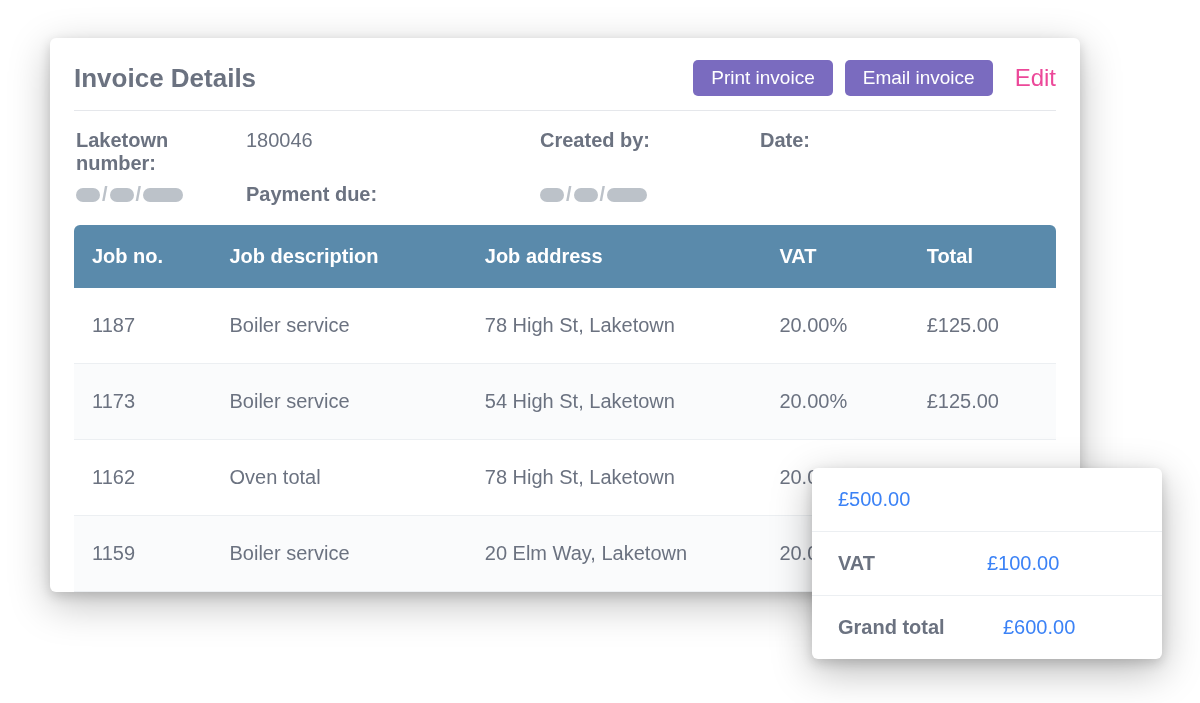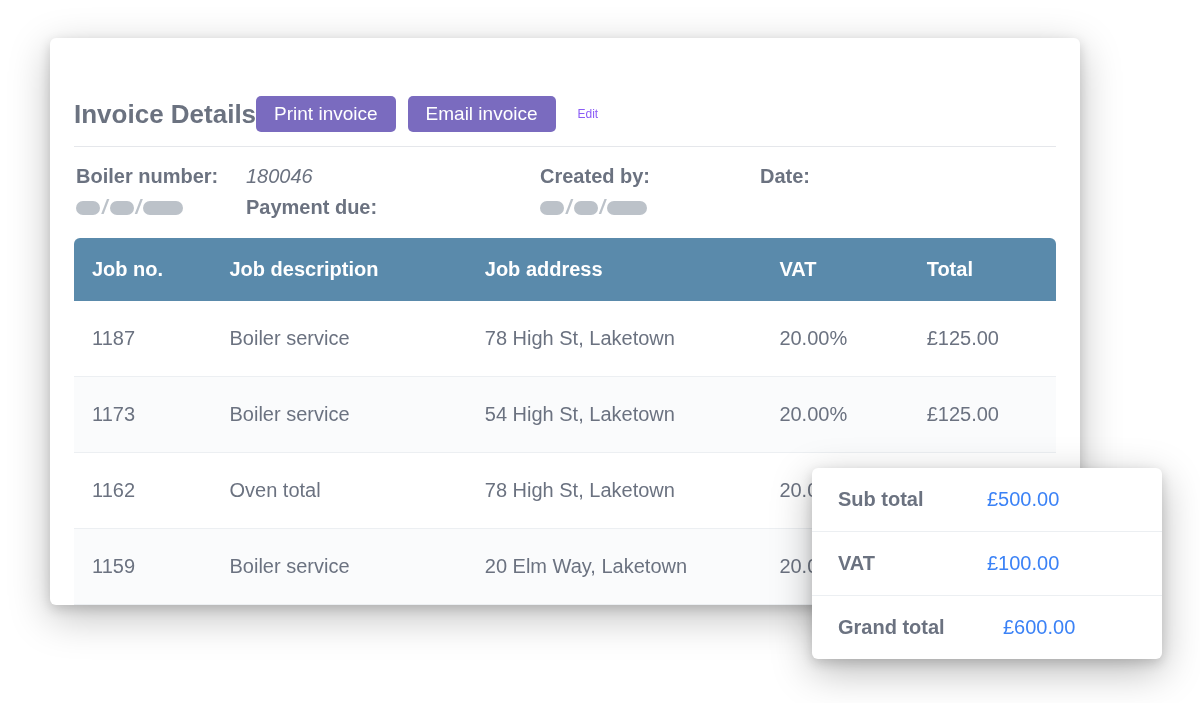--- a/index.html
+++ b/index.html
@@ -19,24 +19,24 @@
       top: 38px;
       left: 50px;
       width: 1030px;
       background: #ffffff;
       border-radius: 6px;
       box-shadow: 0 12px 40px rgba(0,0,0,0.25), 0 4px 12px rgba(0,0,0,0.15);
       padding: 22px 24px 0 24px;
     }
     .card-header {
       display: flex;
+      justify-content: space-between;
       align-items: center;
       padding-bottom: 14px;
       border-bottom: 1px solid #e5e7eb;
-      margin-top: 36px;
     }
     .card-title {
       font-size: 26px;
       font-weight: 600;
       color: #6b7280;
     }
     .header-actions {
       display: flex;
       align-items: center;
       gap: 12px;
@@ -45,40 +45,39 @@
       background: #7a6bbf;
       color: #ffffff;
       border: none;
       padding: 7px 18px;
       font-size: 19px;
       border-radius: 5px;
       cursor: pointer;
       font-family: inherit;
     }
     .edit-link {
-      color: #8b5cf6;
-      font-size: 12px;
+      color: #ec4899;
+      font-size: 24px;
       cursor: pointer;
       margin-left: 10px;
     }
     .meta-grid {
       display: grid;
       grid-template-columns: 170px 1fr 220px 1fr;
       row-gap: 8px;
       padding: 18px 2px 18px 2px;
     }
     .meta-label {
       font-size: 20px;
       font-weight: 600;
       color: #6b7280;
     }
     .meta-value {
       font-size: 20px;
       color: #6b7280;
-      font-style: italic;
     }
     .redacted {
       display: inline-flex;
       align-items: center;
       gap: 2px;
     }
     .redacted .pill {
       display: inline-block;
       height: 14px;
       background: #bcc2c9;
@@ -161,21 +160,21 @@
   <div class="card-header">
     <div class="card-title">Invoice Details</div>
     <div class="header-actions">
       <button class="btn">Print invoice</button>
       <button class="btn">Email invoice</button>
       <span class="edit-link">Edit</span>
     </div>
   </div>
 
   <div class="meta-grid">
-    <div class="meta-label">Boiler number:</div>
+    <div class="meta-label">Laketown number:</div>
     <div class="meta-value">180046</div>
     <div class="meta-label">Created by:</div>
 
     <div class="meta-label">Date:</div>
     <div class="meta-value">
       <span class="redacted">
         <span class="pill" style="width:24px"></span>
           <span class="sep">/</span>
           <span class="pill" style="width:24px"></span>
           <span class="sep">/</span>
@@ -233,21 +232,20 @@
         <td>20.00%</td>
         <td>£125.00</td>
       </tr>
     </tbody>
   </table>
 
 </div>
 
 <div class="totals-card">
   <div class="totals-row">
-    <div class="totals-label">Sub total</div>
     <div class="totals-value">£500.00</div>
   </div>
   <div class="totals-row">
     <div class="totals-label">VAT</div>
     <div class="totals-value">£100.00</div>
   </div>
   <div class="totals-row">
     <div class="totals-label">Grand total</div>
     <div class="totals-value">£600.00</div>
   </div>

